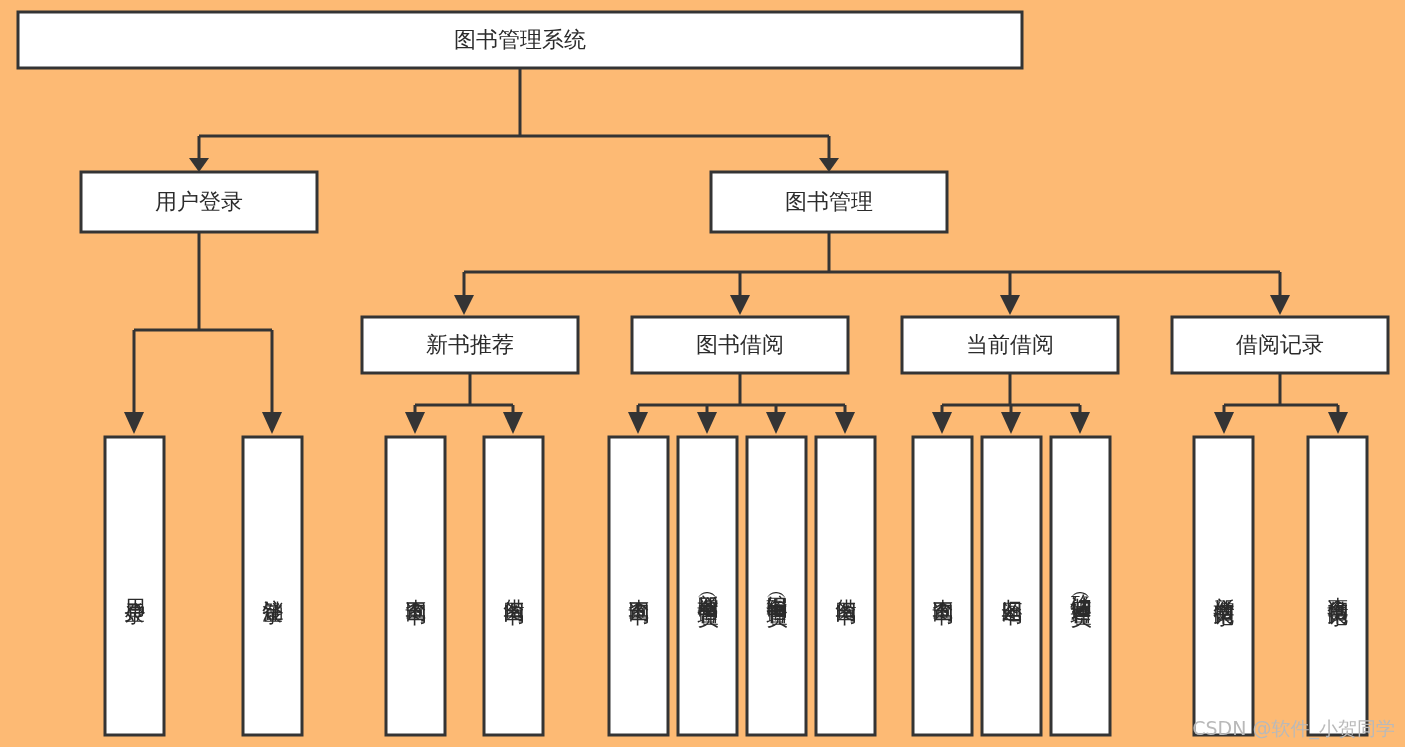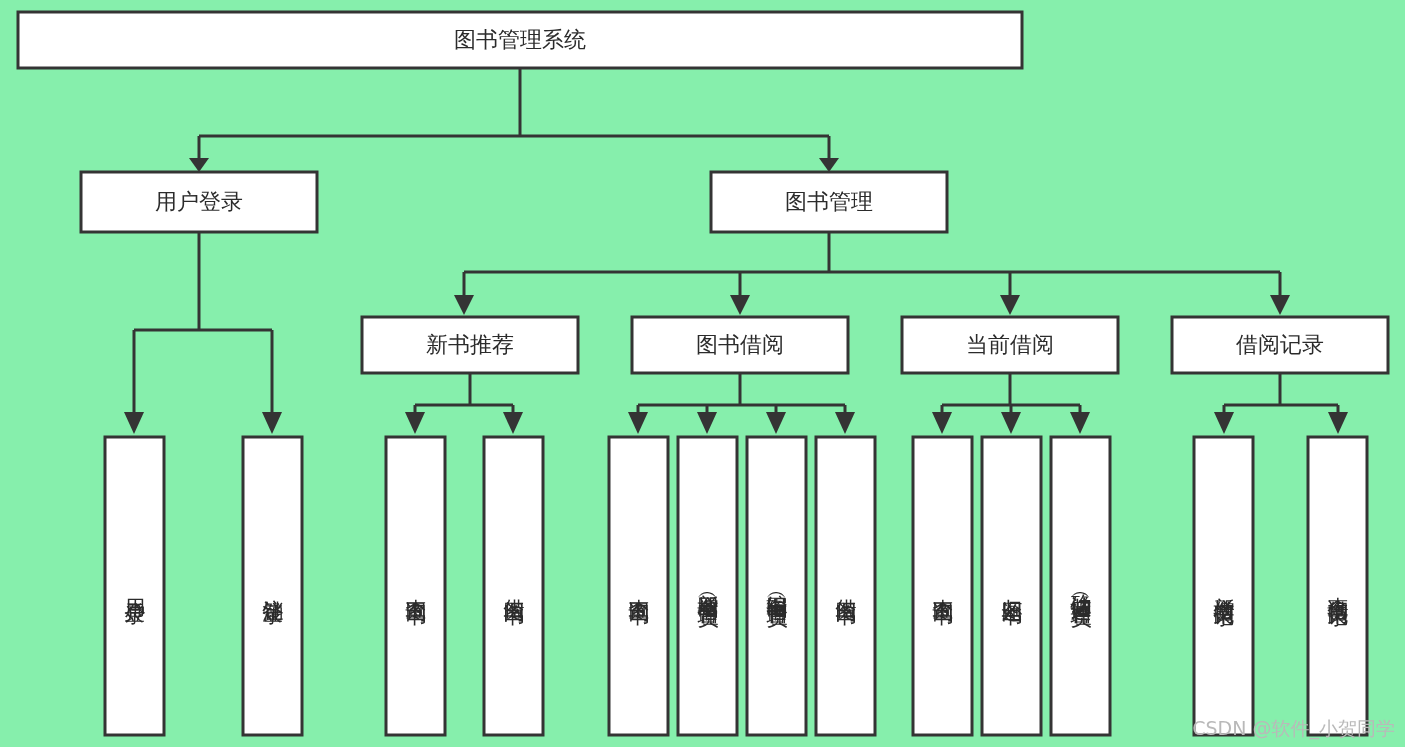--- a/index.html
+++ b/index.html
@@ -11,21 +11,21 @@
   body {
     width: 1405px;
     height: 747px;
     overflow: hidden;
     font-family: "DejaVu Sans", "Liberation Sans", sans-serif;
   }
   #diagram-root {
     position: relative;
     width: 1405px;
     height: 747px;
-    background: #86efac;
+    background: #fdba74;
   }
   svg#diagram-svg {
     position: absolute;
     left: 0;
     top: 0;
     width: 1405px;
     height: 747px;
     display: block;
   }
   .node-box {

